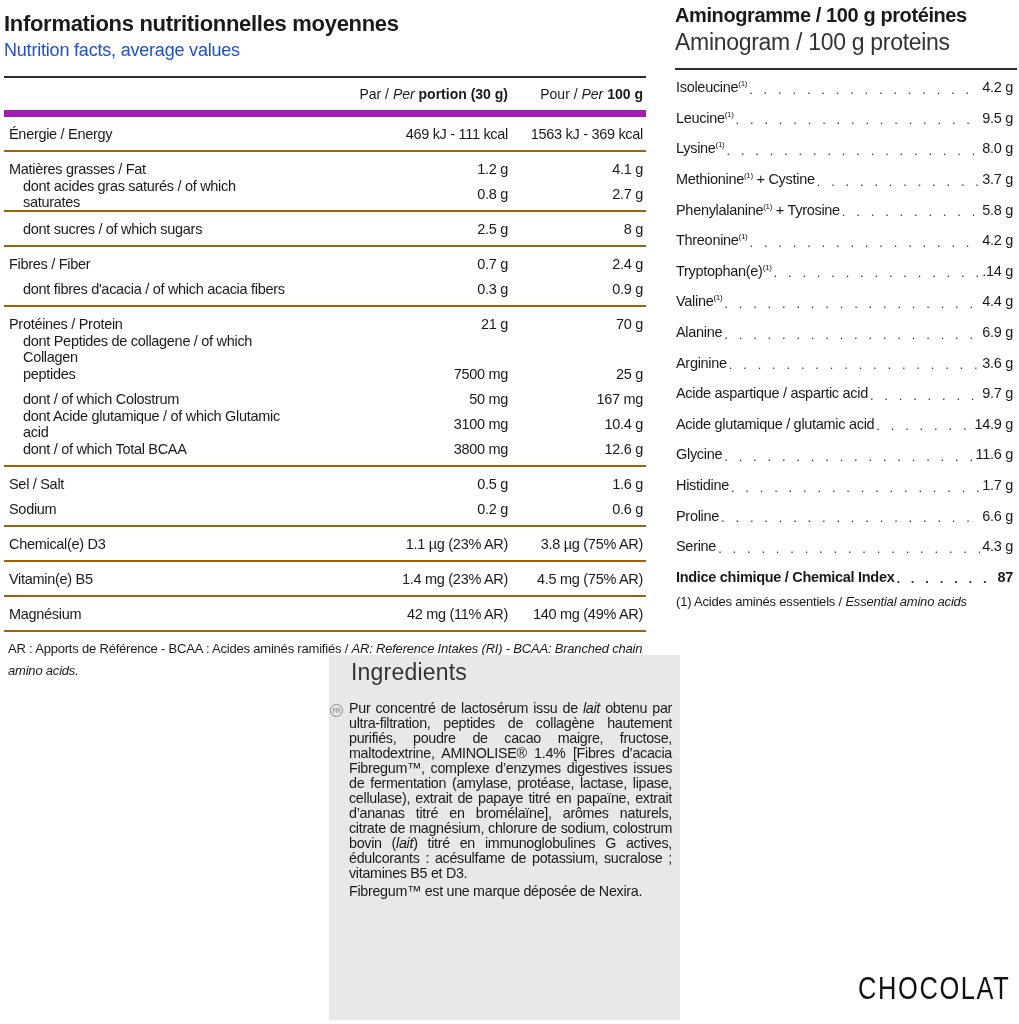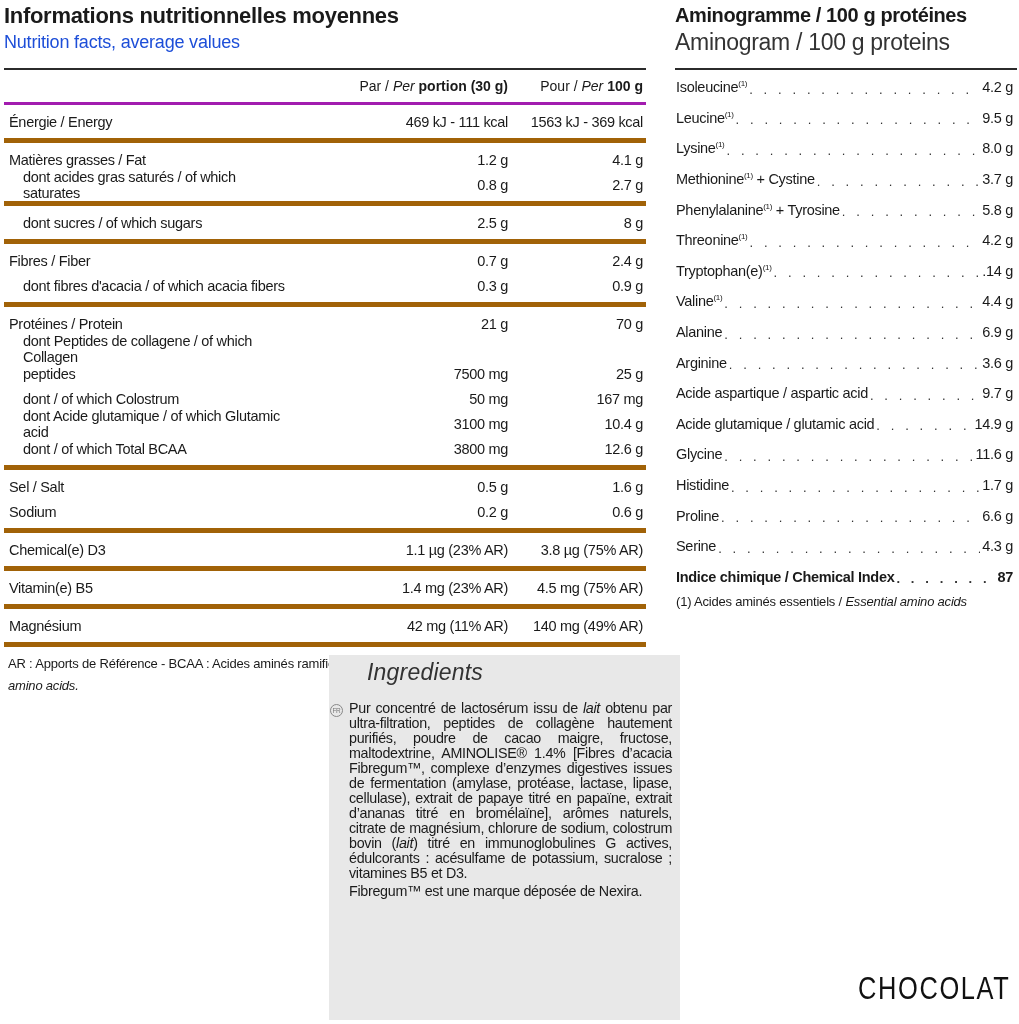--- a/index.html
+++ b/index.html
@@ -2,29 +2,29 @@
 <html><head>
 <meta charset="utf-8">
 <style>
   html, body { margin:0; padding:0; background:#ffffff; }
   body { width:1019px; height:1024px; position:relative; overflow:hidden; color:#1a1a1a;
          font-family:"Liberation Sans", sans-serif; }
   .cond { font-family:"Liberation Sans Narrow","Liberation Sans", sans-serif; }
 
   
   #nutrition { position:absolute; left:4px; top:0; width:642px; }
-  .title-fr { font-size:22px; font-weight:bold; letter-spacing:-0.3px; margin-top:2px; line-height:27px; }
+  .title-fr { font-size:22px; font-weight:bold; letter-spacing:-0.3px; margin-top:10px; line-height:27px; }
   .title-en { font-size:18px; font-weight:normal; color:#1d4ed8; line-height:26px; letter-spacing:-0.2px; }
   .thick-rule { height:2px; background:#2b2b2b; margin-top:13px; }
-  .hdr-row { display:flex; height:32px; align-items:center; border-bottom:3px solid #a21caf; font-size:14px; transform-origin:left; }
+  .hdr-row { display:flex; height:32px; align-items:center; border-bottom:7px solid #a21caf; font-size:14px; transform-origin:left; }
   .hdr-row .lab { flex:1; }
   .col1 { width:230px; text-align:right; padding-right:8px; box-sizing:border-box; }
   .col2 { width:130px; text-align:right; padding-right:3px; box-sizing:border-box; }
   .hdr-row b { font-weight:bold; }
-  .group { border-bottom:5px solid #a16207; padding:4px 0 4px 0; }
+  .group { border-bottom:2px solid #a16207; padding:4px 0 4px 0; }
   .row { display:flex; height:25px; align-items:center; font-size:14.5px; letter-spacing:-0.3px; }
   .row .lab { flex:1; padding-left:5px; }
   .row.sub .lab { padding-left:19px; }
   .energy { height:33px; }
   .note { font-size:13px; line-height:22px; margin-top:6px; padding-left:4px; letter-spacing:-0.2px; }
   .note i { font-style:italic; }
 
   
   #amino { position:absolute; left:675px; top:0; width:342px; }
   .amino-title-fr { font-size:20px; font-weight:bold; line-height:27px; margin-top:2px; letter-spacing:-0.4px; }
@@ -34,21 +34,21 @@
   .arow .name { white-space:nowrap; padding-left:1px; }
   .arow .name sup { font-size:8px; vertical-align:6px; }
   .arow .dots { flex:1; overflow:hidden; white-space:nowrap; margin:0 2px; color:#333; letter-spacing:3.6px; font-size:13px; position:relative; top:2px; }
   .arow .val { white-space:nowrap; text-align:right; padding-right:4px; }
   .arow.bold { font-weight:bold; }
   .amino-foot { font-size:13px; padding-left:1px; margin-top:2px; letter-spacing:-0.2px; }
   .amino-foot i { font-style:italic; }
 
   
   #ingredients { position:absolute; left:329px; top:655px; width:351px; height:365px; background:#e8e8e8; box-sizing:border-box; padding:0 8px 0 20px; }
-  .ing-title { font-size:23px; color:#333; margin-top:2px; letter-spacing:0.2px; line-height:30px; margin-left:18px;font-style:italic; }
+  .ing-title { font-size:23px; color:#333; margin-top:2px; letter-spacing:0.2px; line-height:30px; margin-left:2px; }
   .ing-body { position:relative; margin-top:14px; font-size:14.3px; line-height:15px; text-align:justify; letter-spacing:-0.3px; }
   .fr-badge { position:absolute; left:-19px; top:3px; width:13px; height:13px; border:1px solid #888; border-radius:50%; font-size:6.5px; color:#777; display:flex; align-items:center; justify-content:center; box-sizing:border-box; }
   .ing-body i { font-style:italic; }
   .ing-trademark { font-size:14.3px; line-height:20px; letter-spacing:-0.3px; }
 
   
   #flavor { position:absolute; left:858px; top:971px; font-size:31px; letter-spacing:2px; transform:scaleX(0.82); transform-origin:left; color:#111; }
 </style>
 </head>
 <body>

